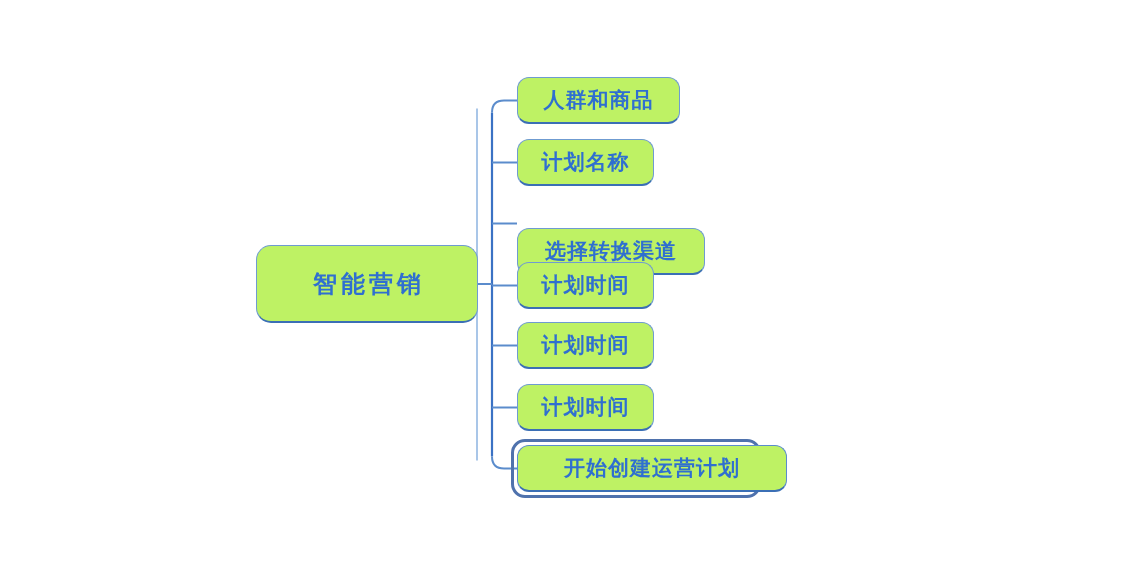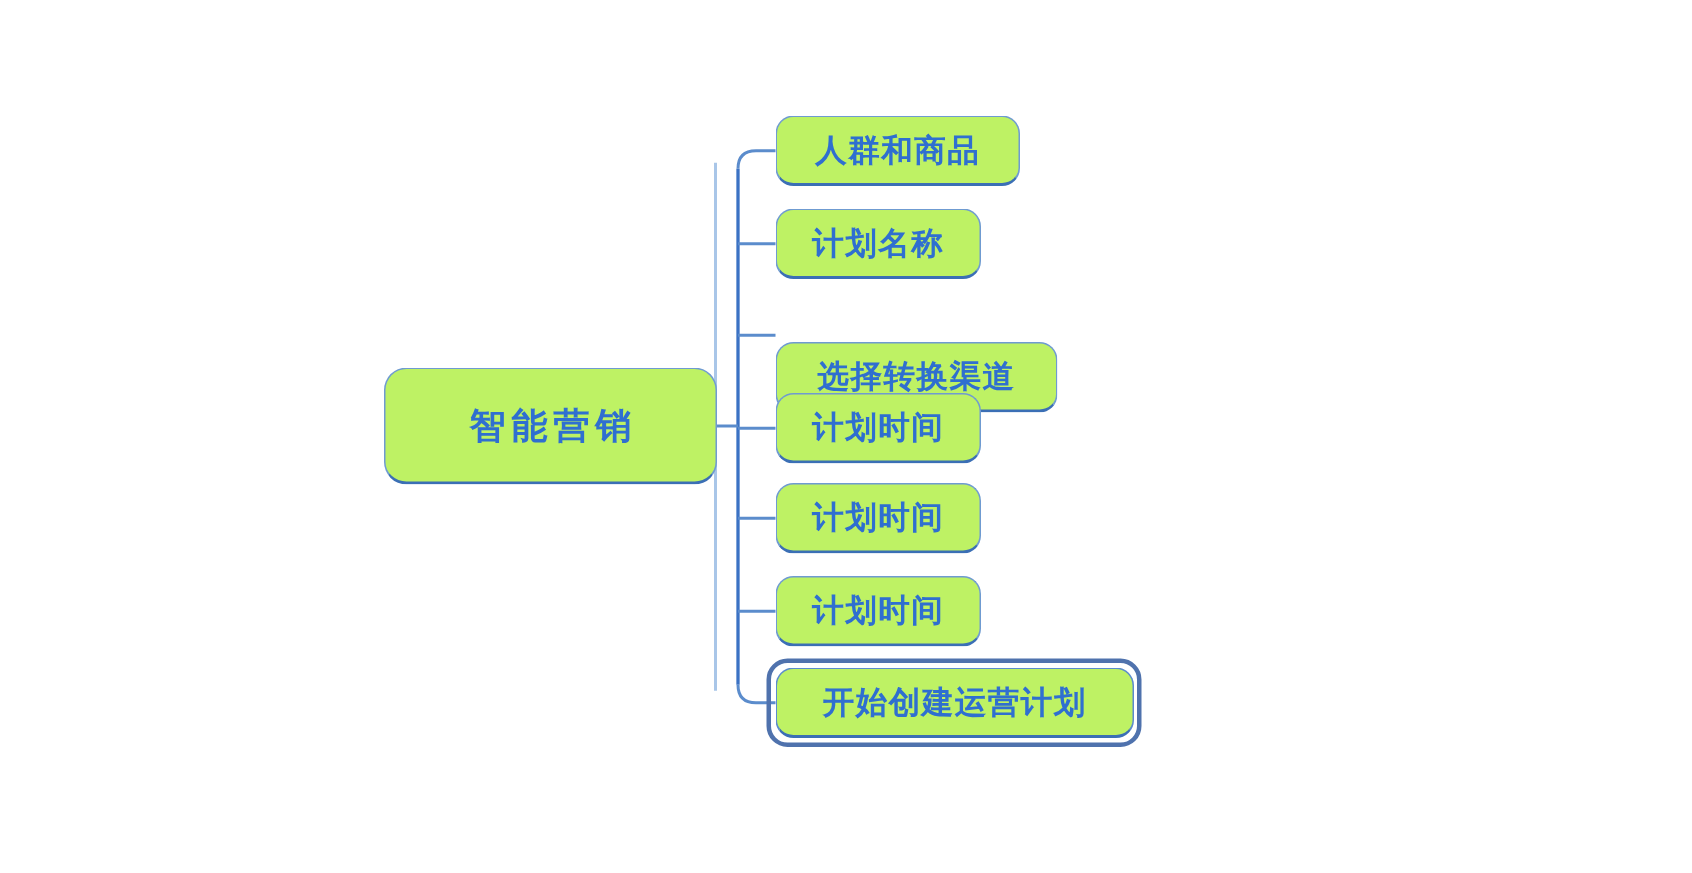--- a/index.html
+++ b/index.html
@@ -109,18 +109,18 @@
       <div class="node child" style="left: 517px; top: 262px; width: 137px; height: 47px;">
         <span>计划时间</span>
       </div>
       <div class="node child" style="left: 517px; top: 322px; width: 137px; height: 47px;">
         <span>计划时间</span>
       </div>
       <div class="node child" style="left: 517px; top: 384px; width: 137px; height: 47px;">
         <span>计划时间</span>
       </div>
       <div class="node-selected-frame" style="left: 511px; top: 439px; width: 250px; height: 59px; border-color: rgb(79, 114, 173);"></div>
-      <div class="node child selected" style="left: 517px; top: 445px; width: 239px; height: 47px;">
+      <div class="node child selected" style="left: 517px; top: 445px; width: 270px; height: 47px;">
         <span>开始创建运营计划</span>
       </div>
     </div>
 
 </div>
 
 </body></html>

